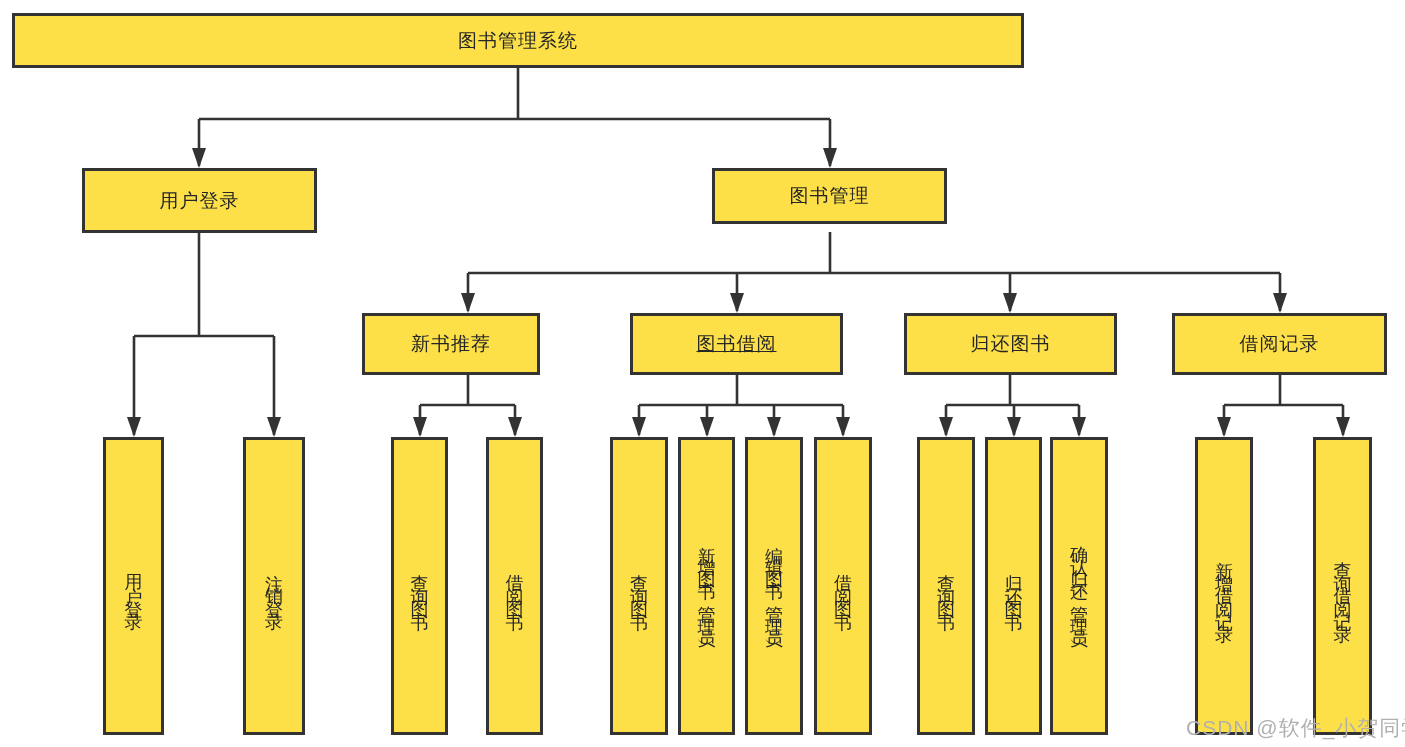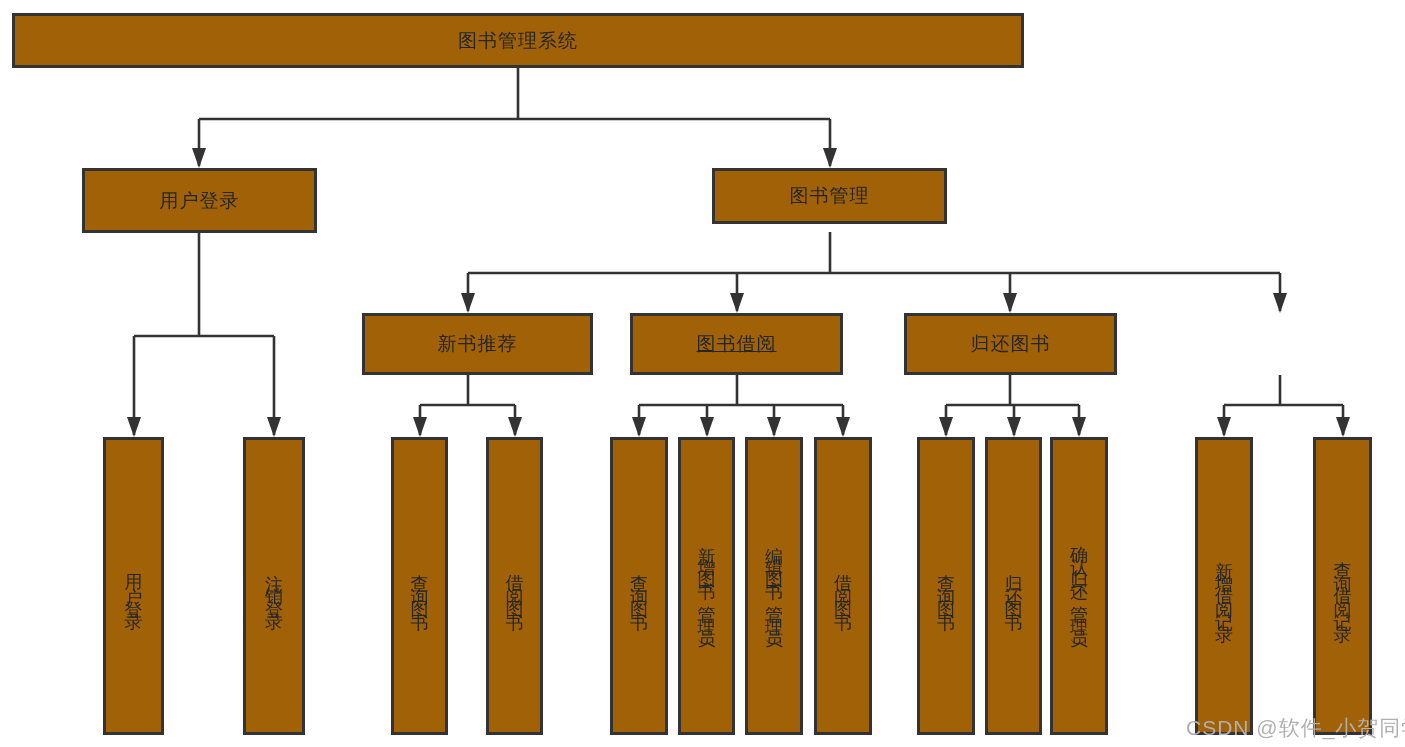--- a/index.html
+++ b/index.html
@@ -13,36 +13,36 @@
   }
   #connectors {
     position: absolute;
     left: 0; top: 0;
     width: 1405px; height: 747px;
   }
   .box {
     position: absolute;
     box-sizing: border-box;
     border: 3px solid #333333;
-    background: #a16207;
+    background: #fde047;
     display: flex;
     align-items: center;
     justify-content: center;
     color: #262626;
   }
   .h-label {
     font-size: 19px;
     letter-spacing: 1px;
     white-space: nowrap;
   }
   .root  { left: 12px;  top: 13px;  width: 1012px; height: 55px; }
   .n-user{ left: 82px;  top: 168px; width: 235px;  height: 65px; }
   .n-book{ left: 712px; top: 168px; width: 235px;  height: 56px; }
   .l3    { top: 313px; height: 62px; }
-  .l3a   { left: 362px;  width: 231px; }
+  .l3a   { left: 362px;  width: 178px; }
   .l3b   { left: 630px;  width: 213px; text-decoration: underline; }
   .l3c   { left: 904px;  width: 213px; }
   .l3d   { left: 1172px; width: 215px; }
   .leaf  { top: 437px; height: 298px; }
   .v-label {
     writing-mode: vertical-rl;
     text-orientation: mixed;
     font-size: 18px;
     letter-spacing: 13px;
     color: #262626;
@@ -132,20 +132,23 @@
 
   <div class="box l3 l3a">
     <span class="h-label">新书推荐</span>
   </div>
   <div class="box l3 l3b">
     <span class="h-label">图书借阅</span>
   </div>
   <div class="box l3 l3c">
     <span class="h-label">归还图书</span>
   </div>
+  <div class="box l3 l3d">
+    <span class="h-label">借阅记录</span>
+  </div>
 
   <div class="box leaf lf1">
     <span class="v-label">用户登录</span>
   </div>
   <div class="box leaf lf2">
     <span class="v-label">注销登录</span>
   </div>
   <div class="box leaf lf3">
     <span class="v-label">查询图书</span>
   </div>

